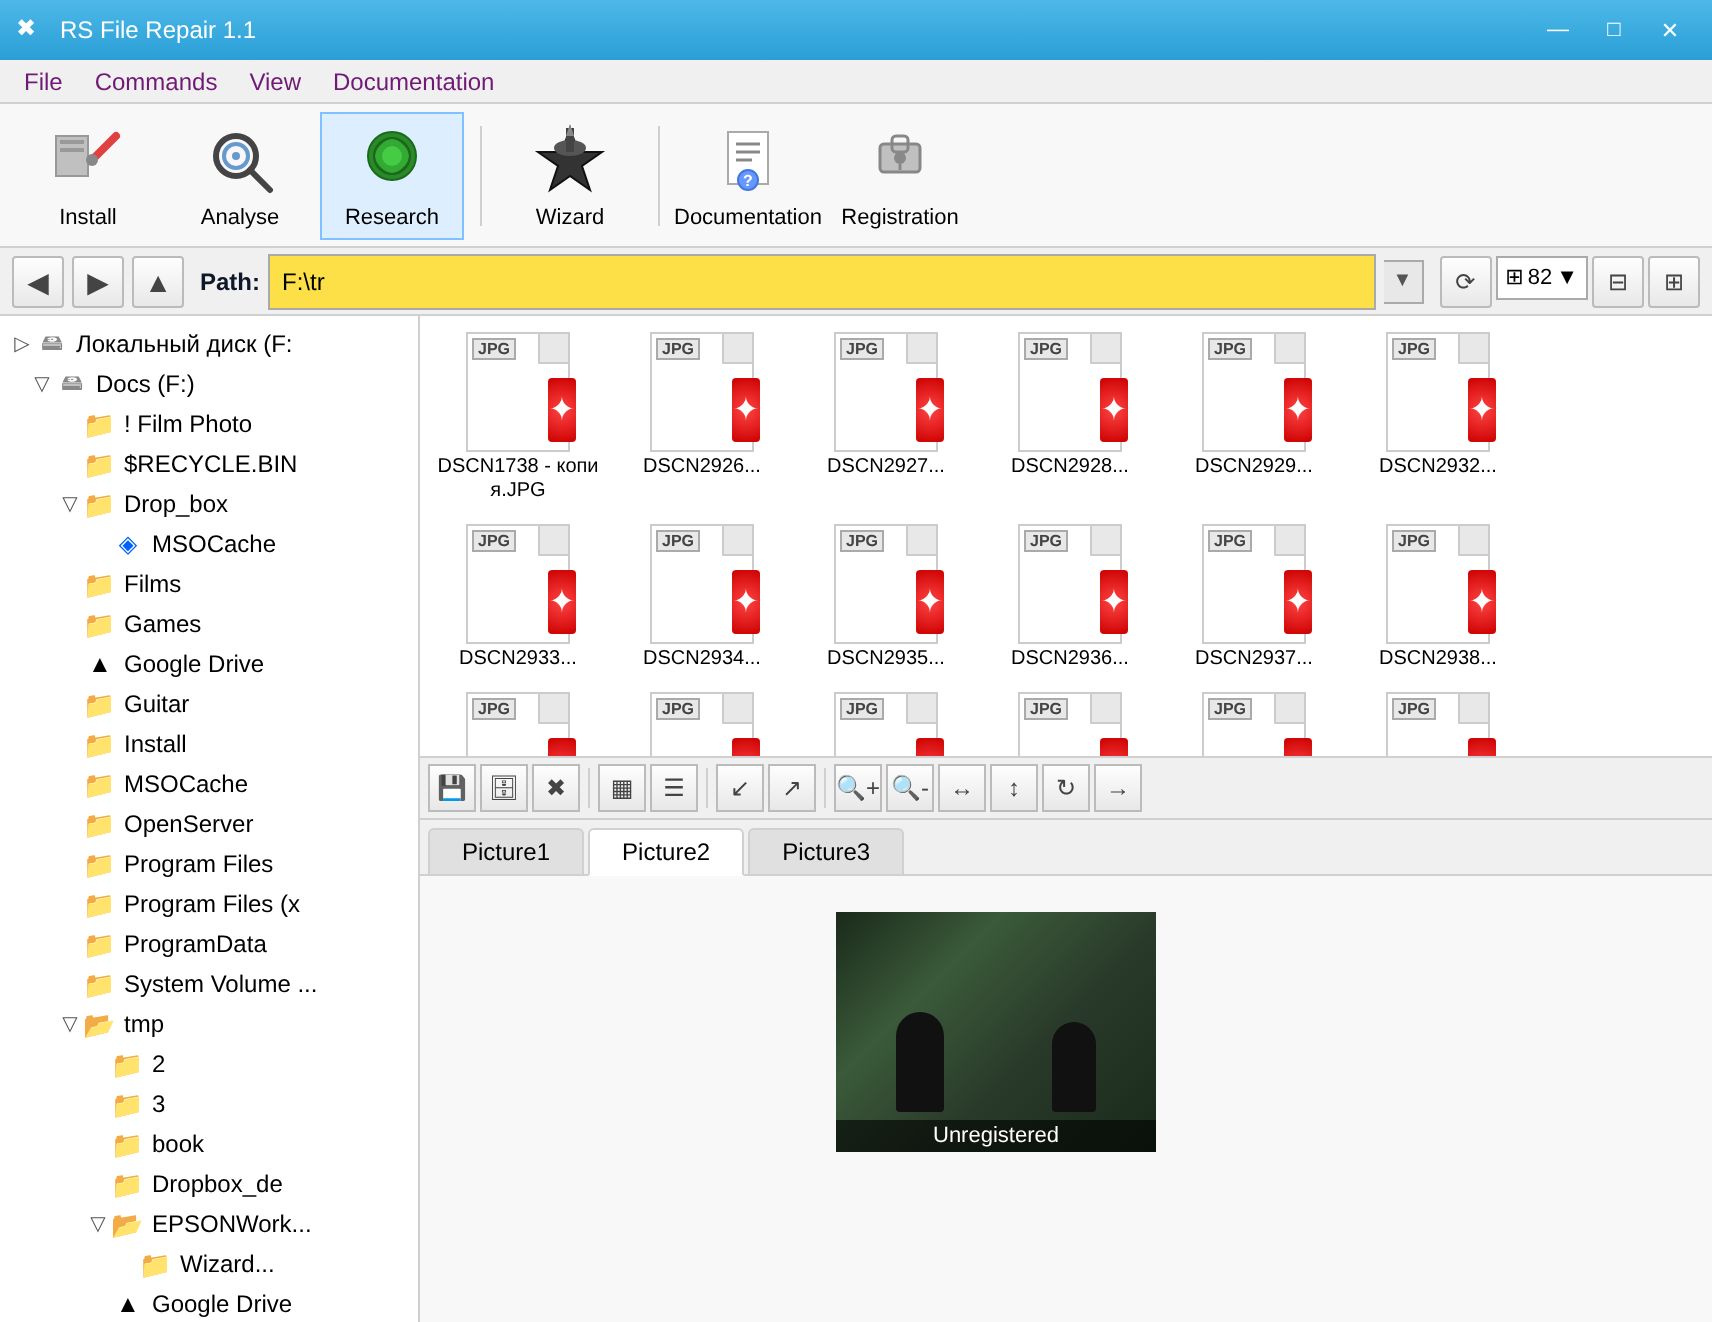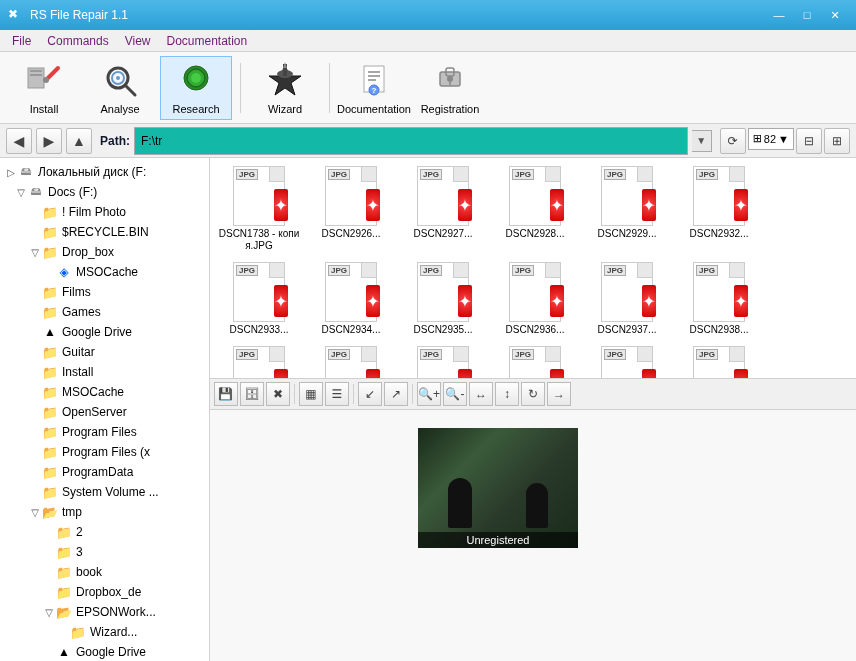--- a/index.html
+++ b/index.html
@@ -82,21 +82,21 @@
     }
     .nav-btn {
       width: 26px; height: 26px; border: 1px solid #bbb;
       background: linear-gradient(to bottom, #fefefe, #e8e8e8);
       cursor: pointer; display: flex; align-items: center; justify-content: center;
       font-size: 14px; color: #444; border-radius: 2px;
     }
     .path-label { font-size: 12px; color: #0f172a; margin-left: 4px; font-weight: bold; }
     .path-input {
       flex: 1; height: 28px; border: 1px solid #aaa; padding: 0 6px;
-      font-size: 12px; background: #14b8a6;
+      font-size: 12px; background: #fde047;
     }
     .path-arrow {
       width: 20px; height: 22px; background: #e8e8e8; border: 1px solid #aaa;
       border-left: none; display: flex; align-items: center; justify-content: center;
       cursor: pointer; font-size: 10px; color: #555;
     }
     .toolbar-right-btns { display: flex; gap: 2px; margin-left: 4px; }
     .small-toolbar-btn {
       width: 26px; height: 26px; border: 1px solid #bbb;
       background: linear-gradient(to bottom, #fefefe, #e8e8e8);
@@ -737,20 +737,25 @@
       <button class="bt-btn">↗</button>
       <div class="bt-separator"></div>
       <button class="bt-btn">🔍+</button>
       <button class="bt-btn">🔍-</button>
       <button class="bt-btn">↔</button>
       <button class="bt-btn">↕</button>
       <button class="bt-btn">↻</button>
       <button class="bt-btn">→</button>
     </div>
 
+    <div class="tab-bar">
+      <div class="tab">Picture1</div>
+      <div class="tab active">Picture2</div>
+      <div class="tab">Picture3</div>
+    </div>
 
     <div class="preview-area">
       <div class="preview-image">
         <div class="preview-image-content">
           <div class="silhouette-1"></div>
           <div class="silhouette-2"></div>
         </div>
         <div class="preview-watermark">Unregistered</div>
       </div>
     </div>

